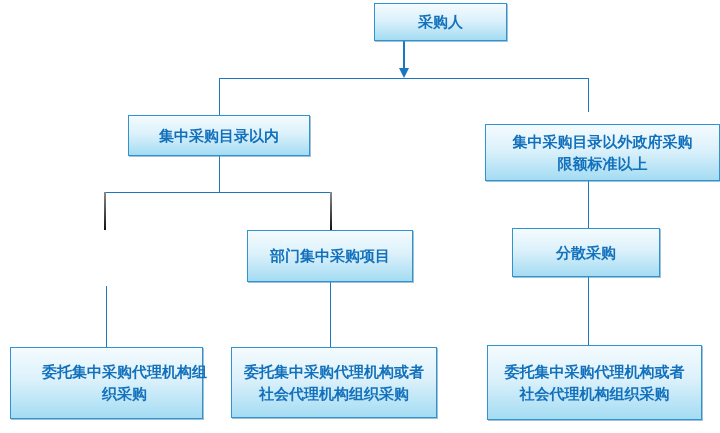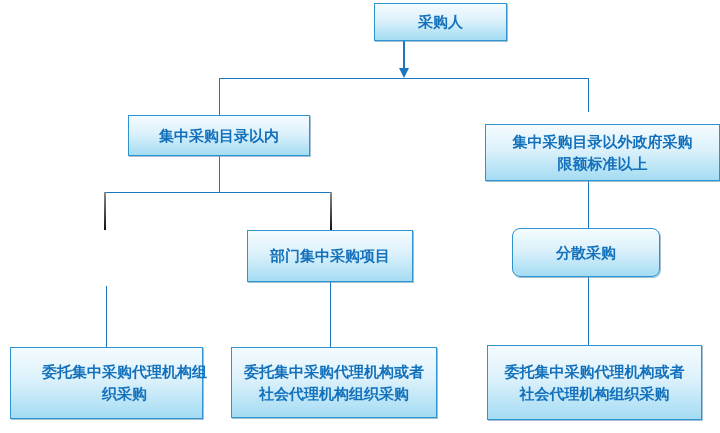--- a/index.html
+++ b/index.html
@@ -59,21 +59,21 @@
   <div class="node" style="left:485px;top:124px;width:235px;height:57px;">
     <span class="line">集中采购目录以外政府采购</span>
     <span class="line">限额标准以上</span>
   </div>
 
 
   <div class="node" style="left:247px;top:230px;width:166px;height:52px;">
     <span class="line">部门集中采购项目</span>
   </div>
 
-  <div class="node" style="left:512px;top:228px;width:148px;height:49px;border-radius:8px;">
+  <div class="node" style="left:512px;top:228px;width:148px;height:49px;">
     <span class="line">分散采购</span>
   </div>
 
   <div class="node" style="left:10px;top:347px;width:193px;height:72px;padding-left:36px;">
     <span class="line">委托集中采购代理机构组</span>
     <span class="line">织采购</span>
   </div>
 
   <div class="node" style="left:231px;top:347px;width:206px;height:71px;">
     <span class="line">委托集中采购代理机构或者</span>

